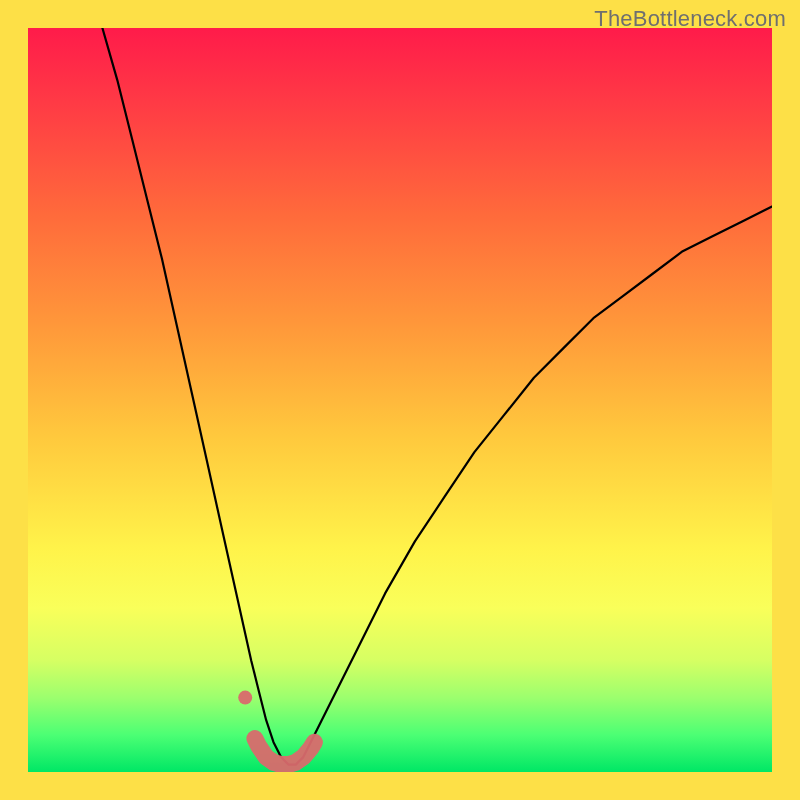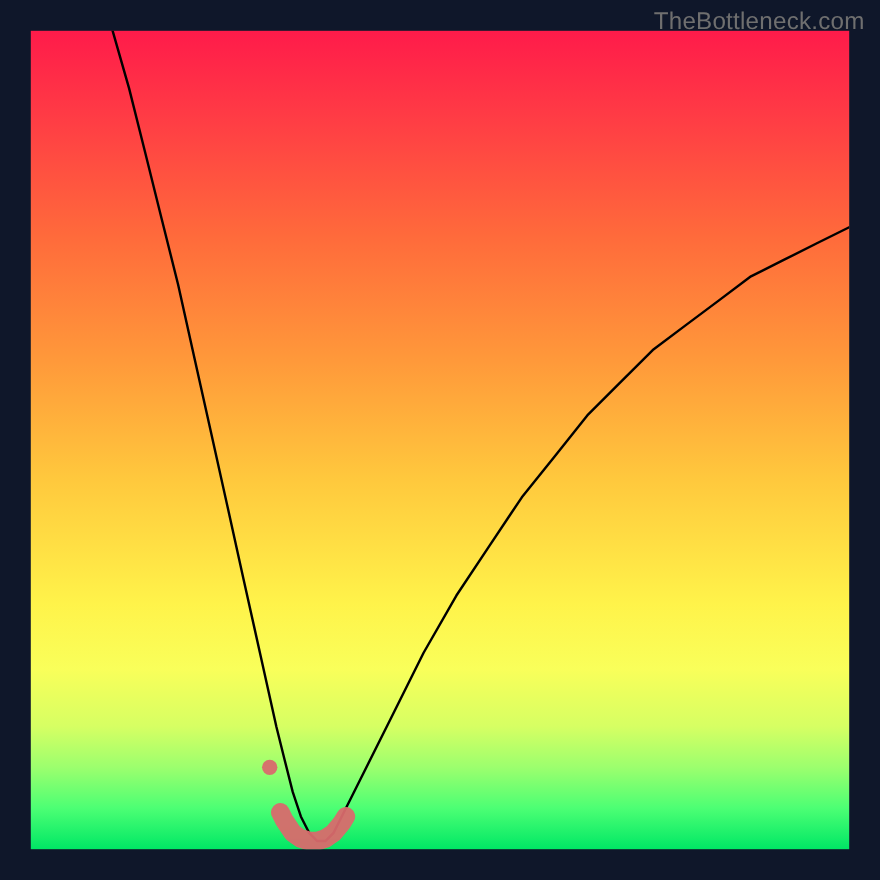--- a/index.html
+++ b/index.html
@@ -10,21 +10,21 @@
     overflow: hidden;
     background: #000;
     font-family: Arial, Helvetica, sans-serif;
   }
   .frame {
     position: absolute;
     left: 0;
     top: 0;
     width: 800px;
     height: 800px;
-    background: #0f172a;
+    background: #fde047;
   }
   .plot {
     position: absolute;
     left: 28px;
     top: 28px;
     width: 744px;
     height: 744px;
     
     background: linear-gradient(to bottom,
       #ff1b4a 0%,

